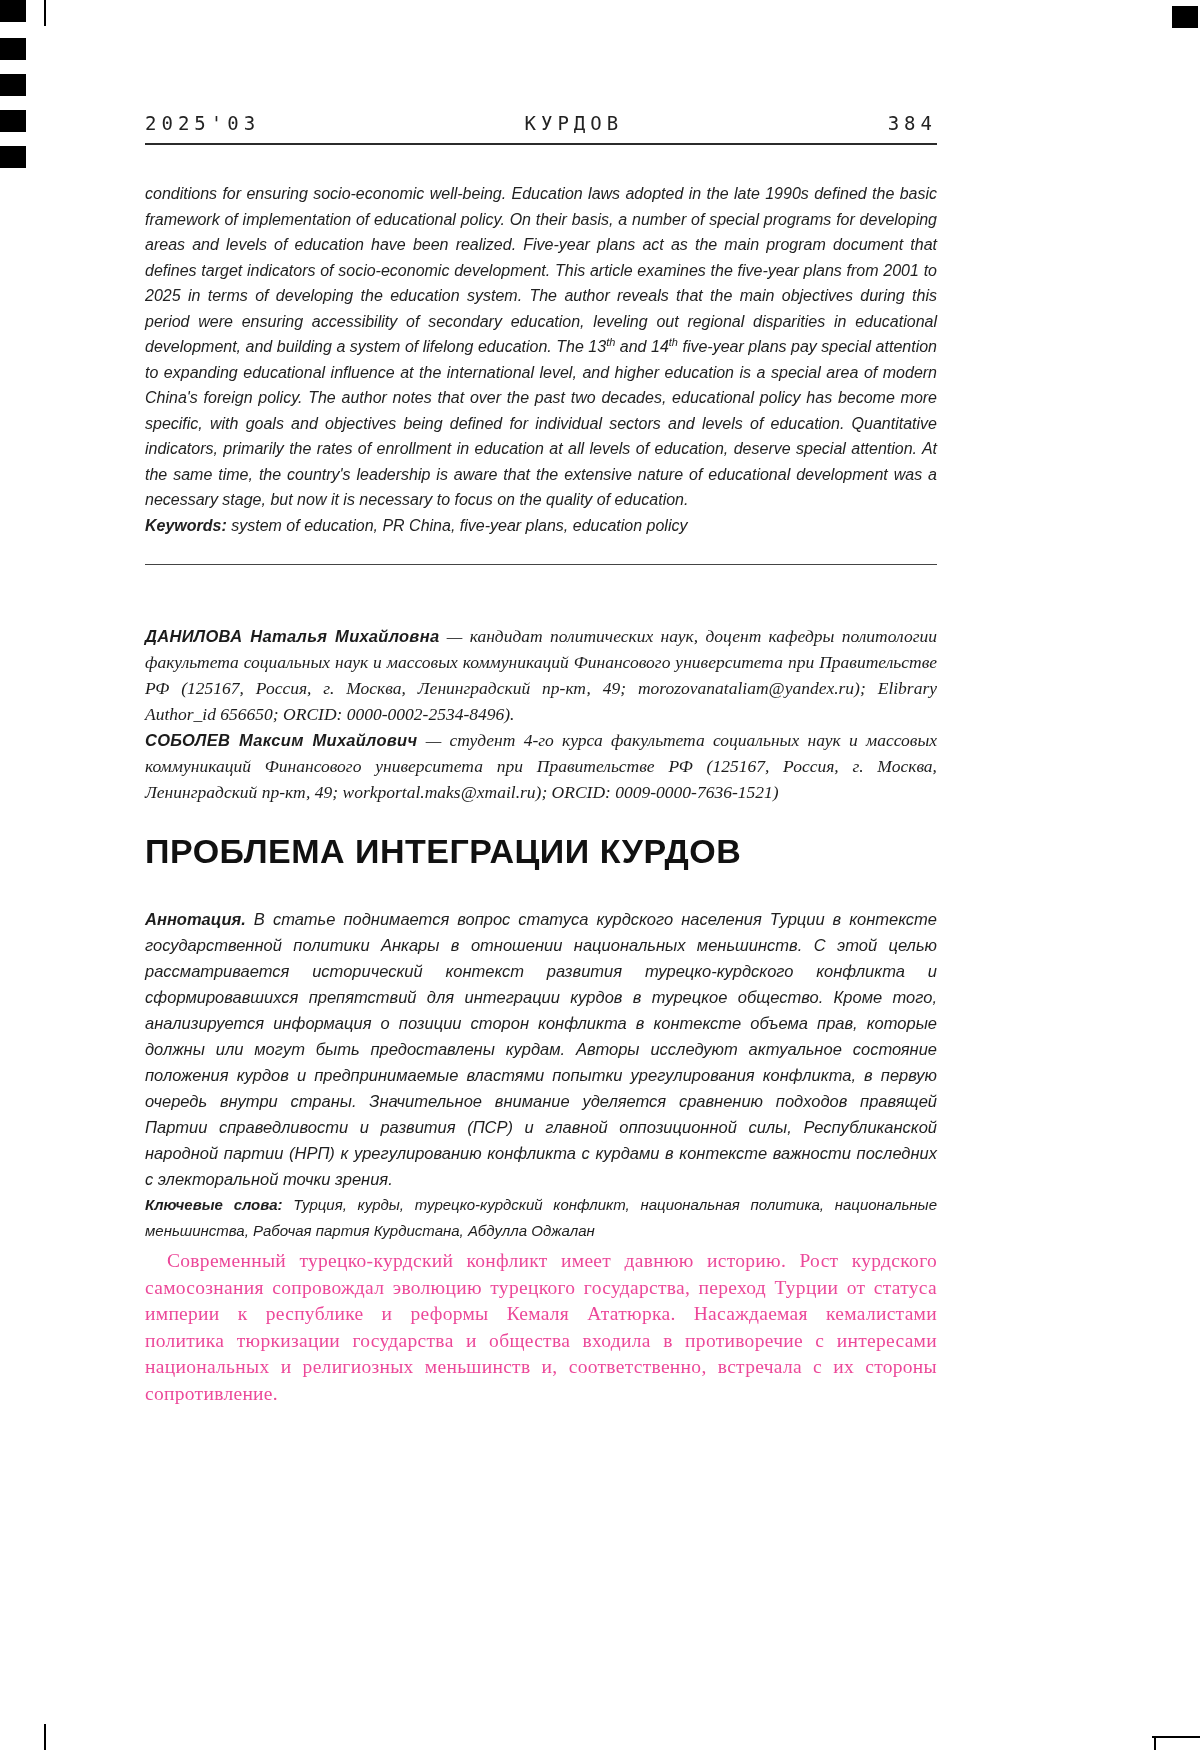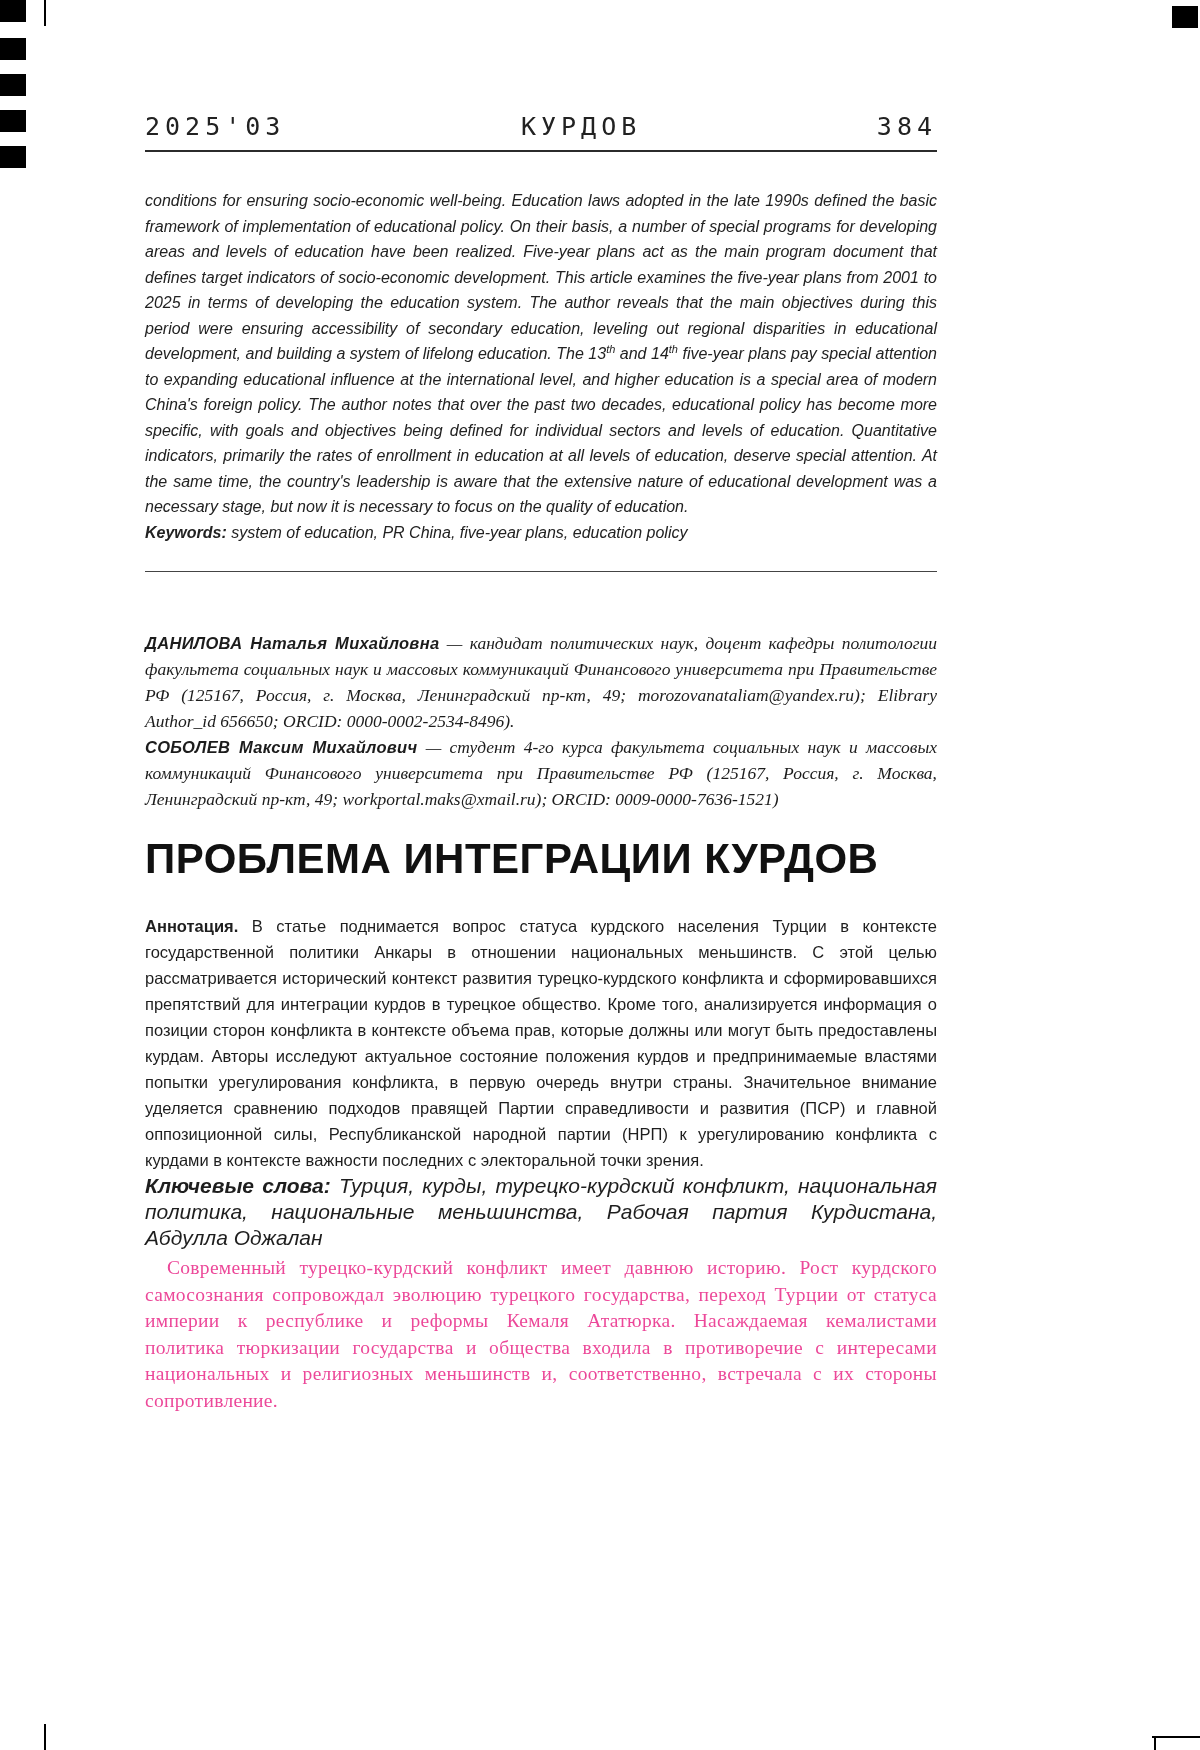--- a/index.html
+++ b/index.html
@@ -6,21 +6,21 @@
   body{
     width:1200px;height:1750px;position:relative;background:#ffffff;
     font-family:"Liberation Serif", serif;color:#1c1c1c;overflow:hidden;
   }
   .page{position:absolute;left:145px;top:112px;width:792px;}
 
   
   .run-head{
     display:flex;justify-content:space-between;align-items:baseline;
     font-family:"DejaVu Sans Mono", monospace;
-    font-size:25px;letter-spacing:5px;color:#222;
+    font-size:19px;letter-spacing:5px;color:#222;
     padding-bottom:9px;border-bottom:2px solid #2b2b2b;
   }
 
   
   .abstract-en{
     margin-top:36px;
     font-family:"Liberation Sans", sans-serif;font-style:italic;
     font-size:16px;line-height:25.5px;text-align:justify;color:#222;
   }
   .abstract-en sup{font-size:11px;line-height:0;}
@@ -33,34 +33,34 @@
   .authors p{margin:0;}
   .author-name{
     font-family:Liberation Sans, sans-serif;font-weight:bold;font-style:italic;
     font-size:16.5px;letter-spacing:0.3px;
   }
 
   
   .art-title{
     margin:26px 0 0 0;
     font-family:"Liberation Sans", sans-serif;font-weight:700;
-    font-size:42px;line-height:41px;letter-spacing:0.5px;color:#111;
+    font-size:34px;line-height:41px;letter-spacing:0.5px;color:#111;
   }
 
   
   .annotation{
     margin-top:34px;
-    font-family:"Liberation Sans", sans-serif;
+    font-family:"Liberation Sans", sans-serif;font-style:italic;
     font-size:16.5px;line-height:26px;text-align:justify;color:#1e1e1e;
   }
   .annotation b,.keywords-ru b{font-weight:bold;}
   .keywords-ru{
     margin-top:0;
     font-family:"Liberation Sans", sans-serif;font-style:italic;
-    font-size:21px;line-height:26px;text-align:justify;color:#1e1e1e;
+    font-size:15px;line-height:26px;text-align:justify;color:#1e1e1e;
   }
 
   
   .section-head{
     margin:42px 0 0 0;font-size:19px;font-weight:bold;text-indent:22px;
     font-family:"Liberation Serif", serif;
   }
   .body-par{
     margin:4px 0 0 0;font-size:19.5px;line-height:26.5px;text-align:justify;
     text-indent:22px;word-spacing:2.5px;letter-spacing:0.3px;color:#ec4899;

